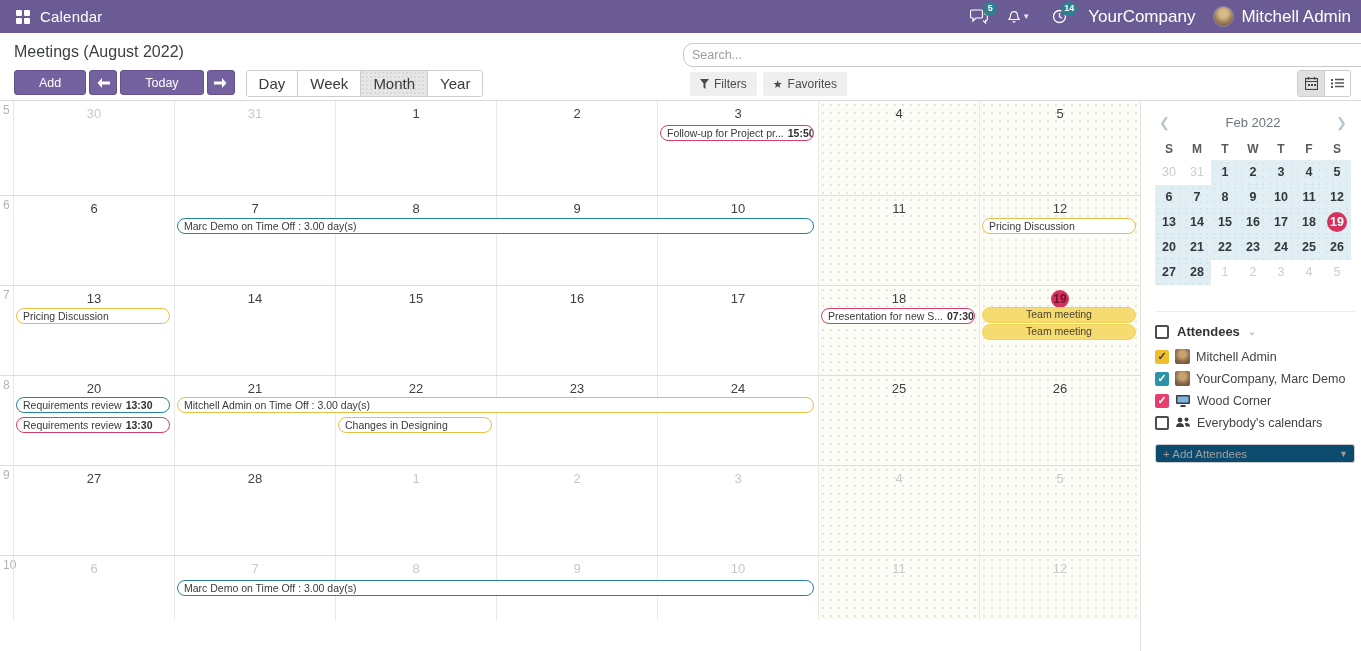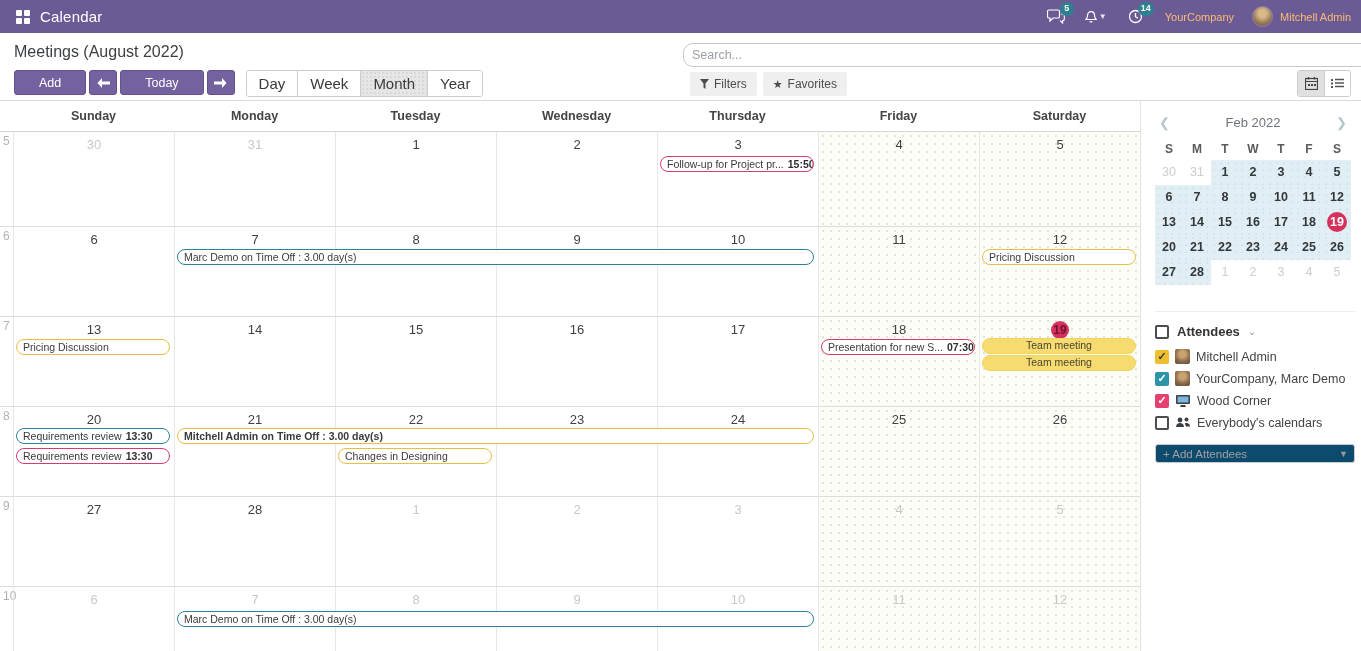--- a/index.html
+++ b/index.html
@@ -9,21 +9,21 @@
 
   
   .navbar { height:33px; background:#6b5b95; display:flex; align-items:center; color:#fff; padding:0 10px; }
   .apps-icon { width:14px; height:14px; display:grid; grid-template-columns:6px 6px; grid-template-rows:6px 6px; gap:2px; margin:0 10px 0 6px; cursor:pointer; }
   .apps-icon span { background:#fff; border-radius:1px; }
   .nav-title { font-size:15px; font-weight:400; letter-spacing:.2px; }
   .nav-right { margin-left:auto; display:flex; align-items:center; gap:18px; }
   .nav-ico { position:relative; width:22px; height:20px; display:flex; align-items:center; justify-content:center; cursor:pointer; }
   .badge { position:absolute; top:-5px; right:-7px; background:#2e7f8f; color:#fff; font-size:9px; line-height:13px; min-width:14px; height:14px; border-radius:8px; text-align:center; padding:0 3px; font-weight:bold; }
   .caret-sm { font-size:8px; color:#e8e4f0; margin-left:2px; }
-  .nav-company, .nav-user { font-size:11px; color:#fdba74; cursor:pointer; }
+  .nav-company, .nav-user { font-size:17px; color:#ffffff; cursor:pointer; }
   .avatar { width:21px; height:21px; border-radius:50%; background:radial-gradient(circle at 50% 35%, #d8b98a 25%, #9a7a55 60%, #5f4a33 100%); border:1px solid #8f82b3; }
   .nav-user-wrap { display:flex; align-items:center; gap:7px; cursor:pointer; }
 
   
   .ctrl { position:relative; height:68px; border-bottom:1px solid #d9d9d9; background:#fff; }
   .page-title { position:absolute; left:14px; top:10px; font-size:16px; color:#3c3f42; }
   .search-box { position:absolute; left:683px; top:10px; width:753px; height:24px; border:1px solid #c9c9c9; border-radius:10px; background:#fff; display:flex; align-items:center; }
   .search-box input { flex:1; border:none; outline:none; font-size:12.5px; color:#555; padding:0 8px; font-family:"Liberation Sans", sans-serif; background:transparent; }
   .search-box input::placeholder { color:#9aa0a6; }
   .search-mag { width:26px; display:flex; justify-content:center; cursor:pointer; }
@@ -198,30 +198,20 @@
         <svg width="13" height="11" viewBox="0 0 13 11">
             <path d="M0 1h2v2H0zM0 4.5h2v2H0zM0 8h2v2H0z" fill="#555"></path>
             <path d="M4 1.5h9M4 5h9M4 8.5h9" stroke="#555" stroke-width="1.6"></path>
           </svg>
       </div>
     </div>
   </div>
 
   <div class="main">
     <div class="cal-wrap">
-        <div class="cal-dow-row">
-          <div class="cal-gutter"></div>
-          <div class="cal-dow">Sunday</div>
-          <div class="cal-dow">Monday</div>
-          <div class="cal-dow">Tuesday</div>
-          <div class="cal-dow">Wednesday</div>
-          <div class="cal-dow">Thursday</div>
-          <div class="cal-dow">Friday</div>
-          <div class="cal-dow">Saturday</div>
-        </div>
         <div class="cal-week" style="height: 95px;">
           <div class="cal-gutter">5</div>
           <div class="cal-cell"><span class="day-num muted">30</span></div>
           <div class="cal-cell"><span class="day-num muted">31</span></div>
           <div class="cal-cell"><span class="day-num">1</span></div>
           <div class="cal-cell"><span class="day-num">2</span></div>
           <div class="cal-cell"><span class="day-num">3</span></div>
           <div class="cal-cell hatch"><span class="day-num">4</span></div>
           <div class="cal-cell hatch"><span class="day-num">5</span></div>
           <div class="event pink-outline" style="left: 660px; width: 154px; top: 24px;">
@@ -276,21 +266,21 @@
           <div class="cal-cell"><span class="day-num">21</span></div>
           <div class="cal-cell"><span class="day-num">22</span></div>
           <div class="cal-cell"><span class="day-num">23</span></div>
           <div class="cal-cell"><span class="day-num">24</span></div>
           <div class="cal-cell hatch"><span class="day-num">25</span></div>
           <div class="cal-cell hatch"><span class="day-num">26</span></div>
           <div class="event teal-outline" style="left: 16px; width: 154px; top: 21px;">
             <span class="ev-label">Requirements review</span>
             <span class="ev-time">13:30</span>
           </div>
-          <div class="event yellow-outline" style="left: 177px; width: 637px; top: 21px; font-weight: bold;">
+          <div class="event yellow-outline" style="left: 177px; width: 637px; top: 21px;">
             <span class="ev-label">Mitchell Admin on Time Off : 3.00 day(s)</span>
           </div>
           <div class="event pink-outline" style="left: 16px; width: 154px; top: 41px;">
             <span class="ev-label">Requirements review</span>
             <span class="ev-time">13:30</span>
           </div>
           <div class="event yellow-outline" style="left: 338px; width: 154px; top: 41px;">
             <span class="ev-label">Changes in Designing</span>
           </div>
         </div>

